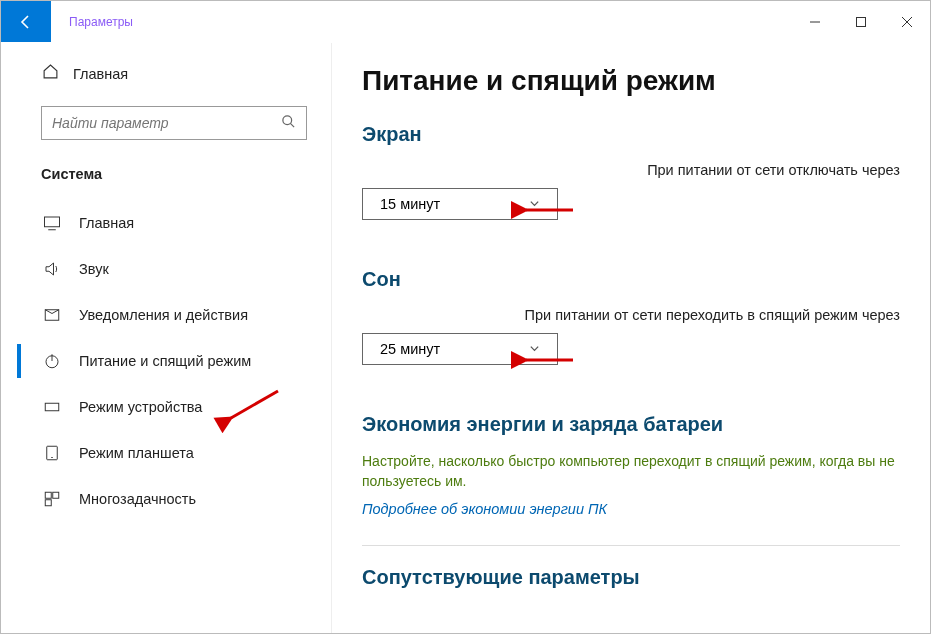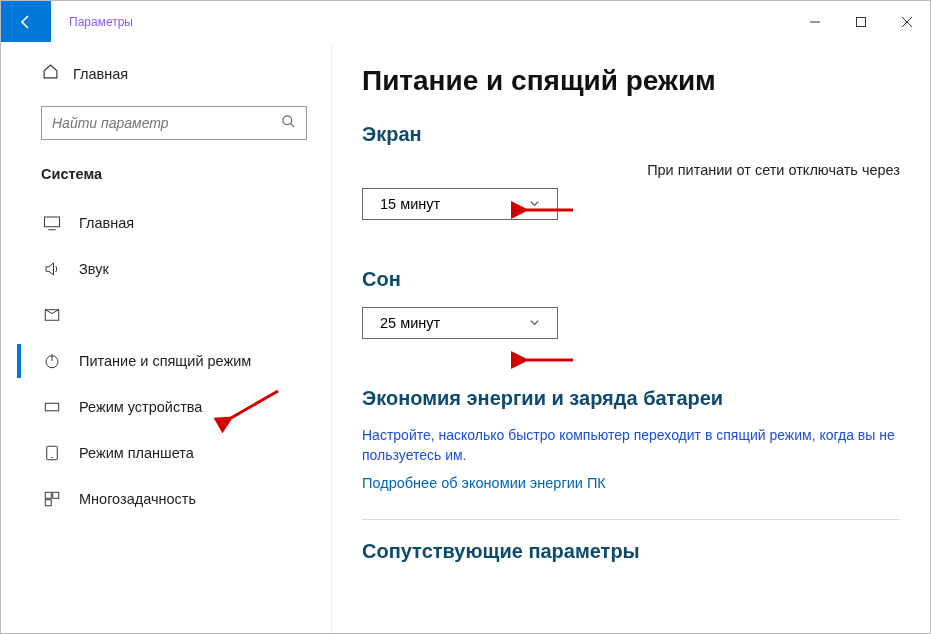--- a/index.html
+++ b/index.html
@@ -24,22 +24,22 @@
 .nav-item { display: flex; align-items: center; gap: 18px; height: 46px; padding-left: 2px; font-size: 14.5px; color: #222; cursor: pointer; position: relative; }
 .nav-item .icon { width: 18px; display: flex; align-items: center; justify-content: center; }
 .nav-item .icon svg { width: 18px; height: 18px; stroke: #333; fill: none; stroke-width: 1.3; }
 .nav-item.active::before { content: ""; position: absolute; left: -24px; top: 6px; bottom: 6px; width: 4px; background: #0078d7; }
 .content { flex: 1; padding: 22px 30px 0 30px; position: relative; overflow: hidden; border-left: 1px solid #eee; }
 .content h1 { font-size: 28px; font-weight: 600; color: #111; margin-bottom: 26px; }
 .content h2 { font-size: 20px; font-weight: 600; color: #0c4a6e; margin-bottom: 16px; }
 .field-label { font-size: 14.5px; color: #222; margin-bottom: 10px; text-align: right; }
 .select { width: 196px; height: 32px; border: 1.5px solid #666; display: flex; align-items: center; justify-content: space-between; padding: 0 17px; font-size: 14.5px; cursor: pointer; margin-bottom: 48px; }
 .select .chev { color: #555; }
-.subtext { font-size: 14px; color: #1d4ed8; margin-bottom: 10px; line-height: 1.4; }
-.link { font-size: 14.5px; color: #0066b4; cursor: pointer; }
+.subtext { font-size: 14px; color: #4d7c0f; margin-bottom: 10px; line-height: 1.4; }
+.link { font-size: 14.5px; color: #0066b4; cursor: pointer; font-style: italic; }
 .section-gap { margin-top: 0; margin-bottom: 20px; }
 .arrow-annot { position: absolute; pointer-events: none; }
 .arrow-annot svg { overflow: visible; }
 .divider { height: 1px; background: #ddd; margin: 28px 0 20px 0; width: 100%; }
 </style>
 </head>
 <body>
 
 <div class="titlebar">
   <div class="back-btn">
@@ -103,20 +103,21 @@
           </span>
         <span>Звук</span>
       </li>
       <li class="nav-item">
         <span class="icon">
             <svg viewBox="0 0 24 24">
               <rect x="3" y="5" width="18" height="14"></rect>
               <path d="M3 5l9 5 9-5"></path>
             </svg>
           </span>
+        <span>Уведомления и действия</span>
       </li>
       <li class="nav-item active">
         <span class="icon">
             <svg viewBox="0 0 24 24">
               <circle cx="12" cy="13" r="8"></circle>
               <line x1="12" y1="3" x2="12" y2="12"></line>
             </svg>
           </span>
         <span>Питание и спящий режим</span>
       </li>
@@ -158,20 +159,21 @@
     <h2>Экран</h2>
     <div class="field-label">При питании от сети отключать через</div>
     <div class="select">
       <span>15 минут</span>
       <span class="chev"><svg width="11" height="11" viewBox="0 0 12 12">
             <path d="M2 4l4 4 4-4" stroke="#555" fill="none" stroke-width="1.4"></path>
           </svg></span>
     </div>
 
     <h2>Сон</h2>
+    <div class="field-label">При питании от сети переходить в спящий режим через</div>
     <div class="select">
       <span>25 минут</span>
       <span class="chev"><svg width="11" height="11" viewBox="0 0 12 12">
             <path d="M2 4l4 4 4-4" stroke="#555" fill="none" stroke-width="1.4"></path>
           </svg></span>
     </div>
 
     <h2 class="section-gap">Экономия энергии и заряда батареи</h2>
     <div class="subtext">Настройте, насколько быстро компьютер переходит в спящий режим, когда вы не пользуетесь им.</div>
     <div class="link">Подробнее об экономии энергии ПК</div>

